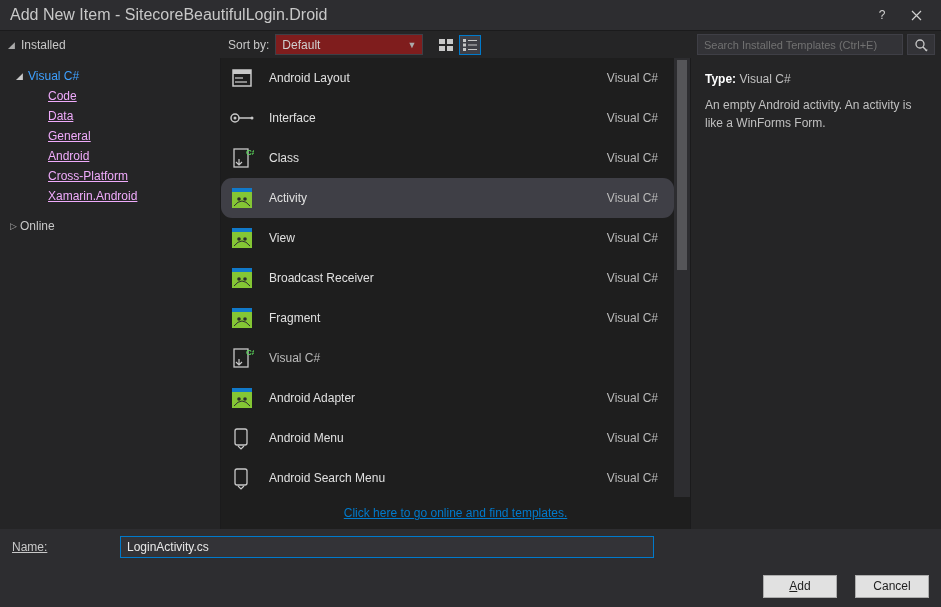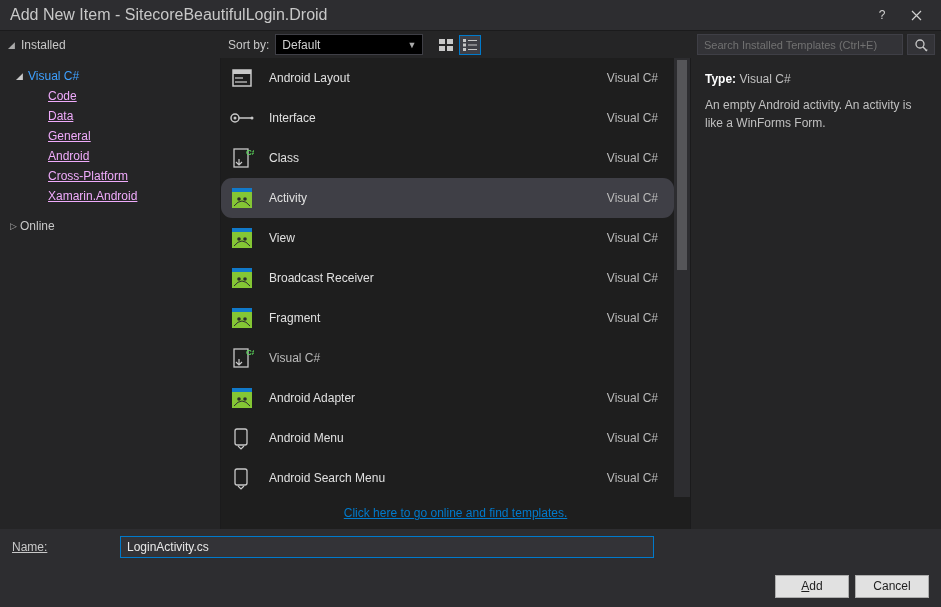--- a/index.html
+++ b/index.html
@@ -59,21 +59,21 @@
   flex: 1;
   display: flex;
   align-items: center;
   padding-left: 8px;
   gap: 6px;
 }
 .sort-label { color: #c8c8c8; }
 .sort-select {
   width: 148px;
   height: 21px;
-  background: #000000;
+  background: #7f1d1d;
   border: 1px solid #3f3f46;
   color: #d0d0d0;
   display: flex;
   align-items: center;
   padding: 0 6px;
   justify-content: space-between;
 }
 .sort-select .arrow { font-size: 9px; color: #aaa; }
 .view-btns { display: flex; gap: 2px; margin-left: 6px; }
 .view-btn {
@@ -218,21 +218,21 @@
 }
 
 
 .btn-row {
   height: 42px;
   background: #2d2d30;
   display: flex;
   align-items: center;
   justify-content: flex-end;
   padding: 0 12px;
-  gap: 6px;
+  gap: 18px;
 }
 .btn {
   min-width: 74px;
   height: 23px;
   background: #e1e1e1;
   color: #1e1e1e;
   border: 1px solid #adadad;
   font-family: inherit;
   font-size: 12px;
   cursor: pointer;

